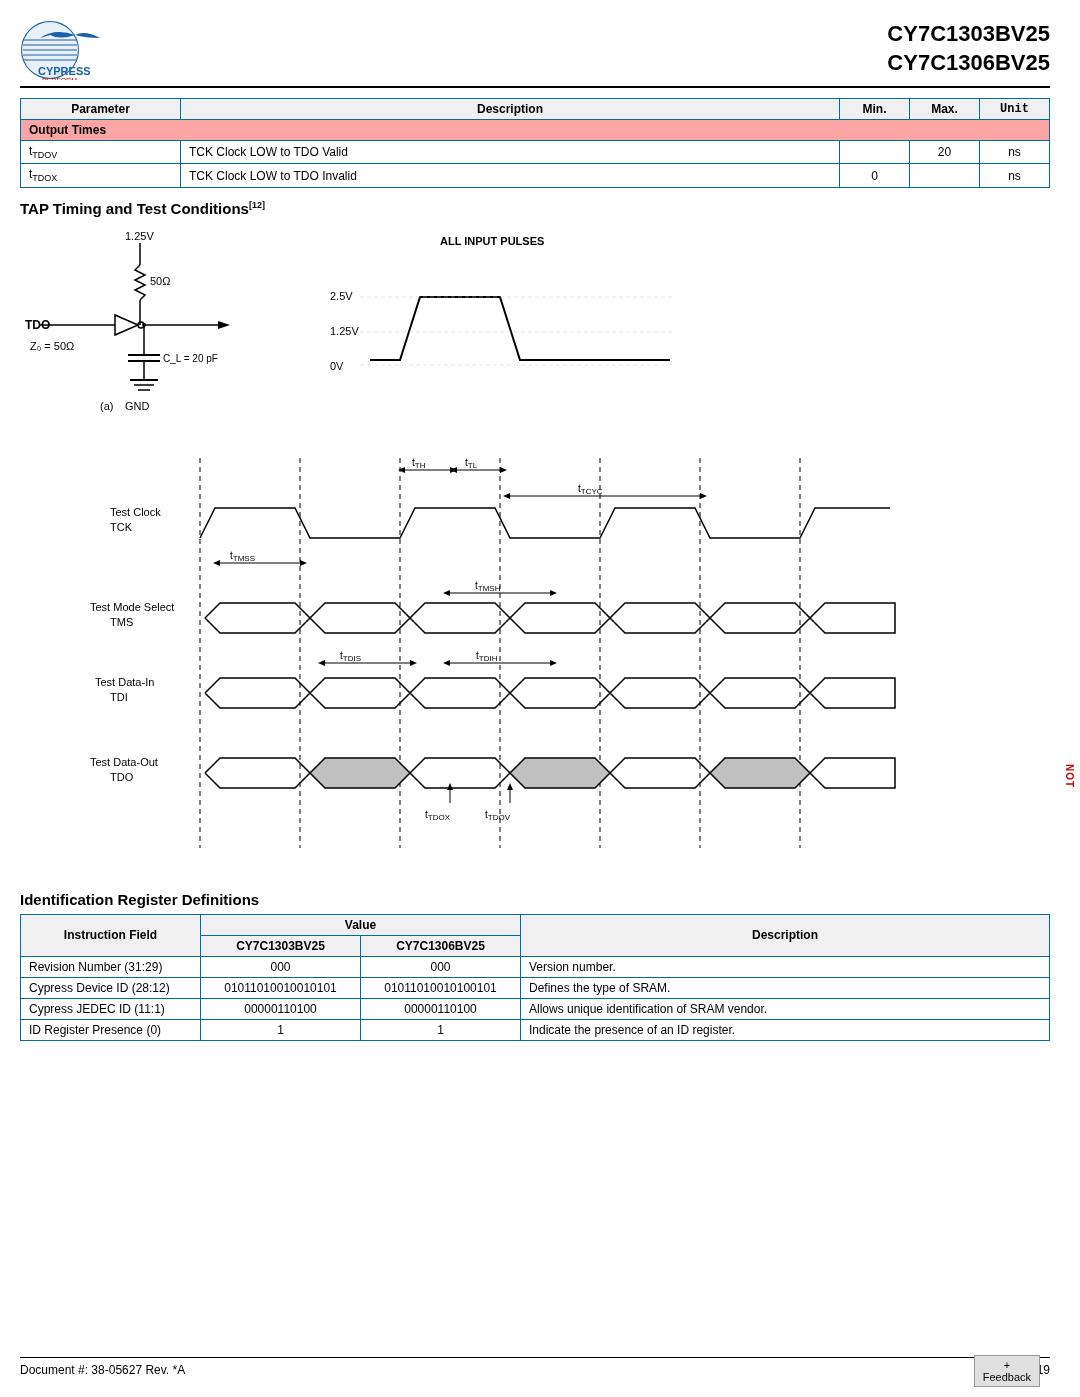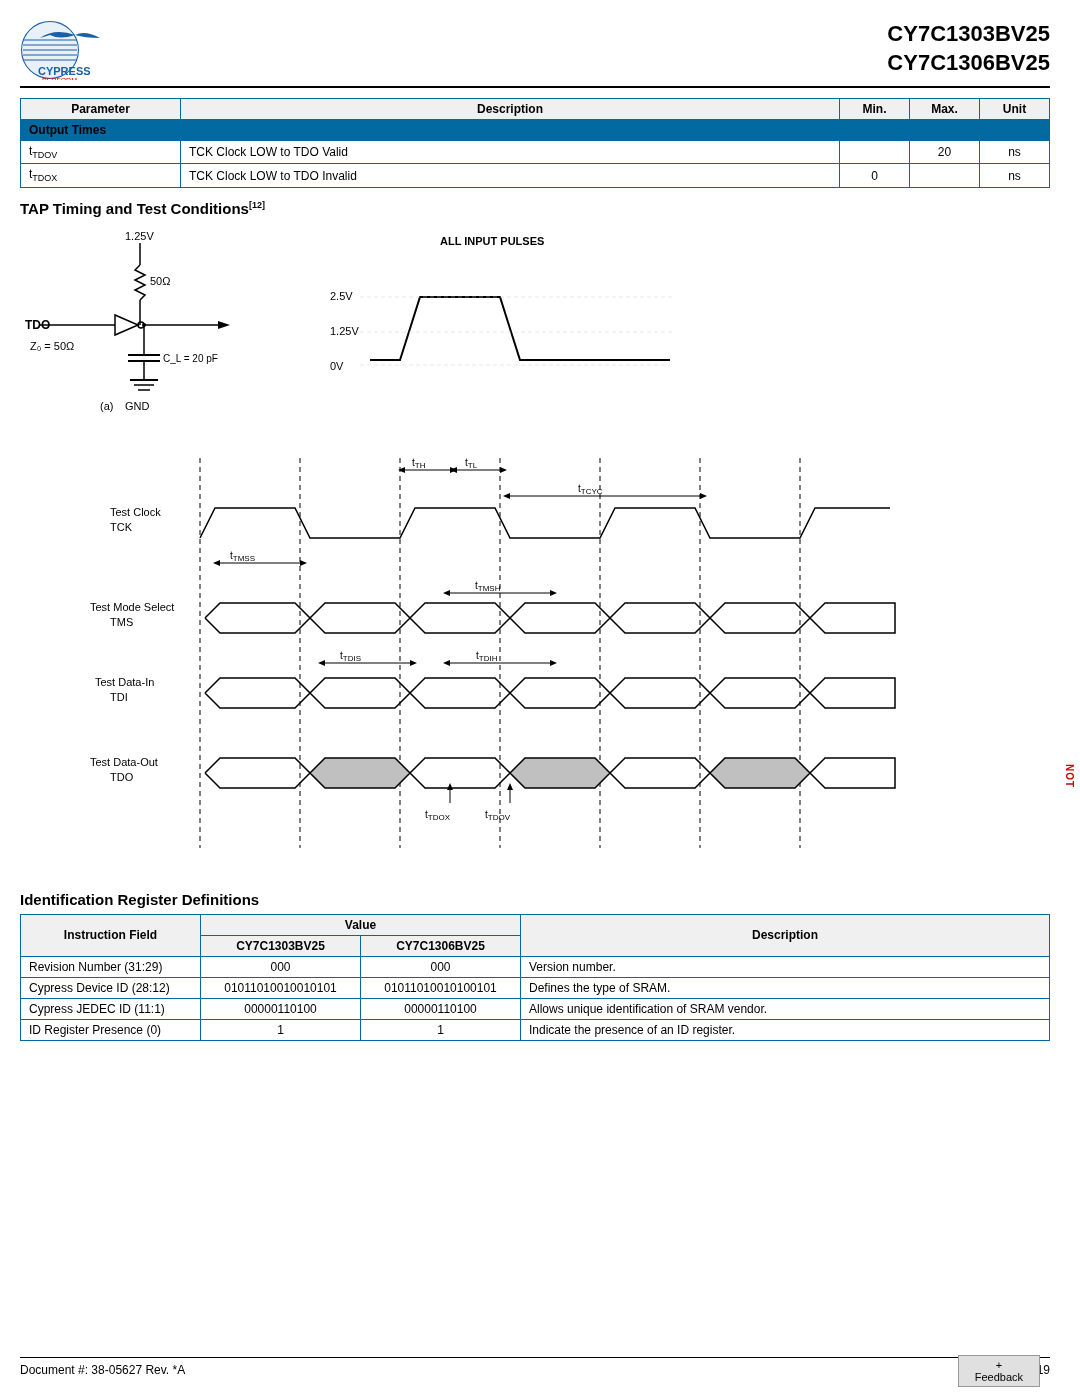--- a/index.html
+++ b/index.html
@@ -60,24 +60,24 @@
       font-size: 12px;
     }
     table th {
       background: #f0f0f0;
       font-weight: bold;
       text-align: center;
     }
     .col-param { width: 160px; }
     .col-min { width: 70px; text-align: center; }
     .col-max { width: 70px; }
-    .col-unit { width: 70px; text-align: center; }
+    .col-unit { width: 70px; text-align: center; font-family: Liberation Mono, monospace; }
     .row-group td {
       font-weight: bold;
-      background: #0369a1;
+      background: #fca5a5;
       border-top: 1px solid #000;
     }
     td.center { text-align: center; }
 
     
     .tap-timing-section {
       margin: 0 0;
     }
     .tap-timing-section h2 {
       font-size: 15px;
@@ -139,21 +139,21 @@
       justify-content: center;
     }
 
     
     .feedback-btn {
       position: absolute;
       bottom: 5px;
       right: 5px;
       background: #e0e0e0;
       border: 1px solid #999;
-      padding: 3px 16px;
+      padding: 3px 8px;
       font-size: 11px;
       cursor: pointer;
     }
 
     sub { font-size: 9px; }
     sup { font-size: 9px; }
   </style>
 </head>
 <body>
 

